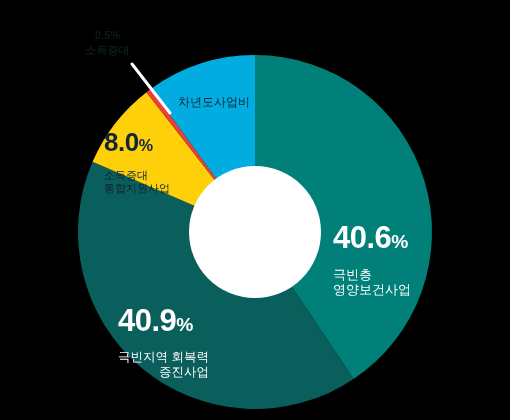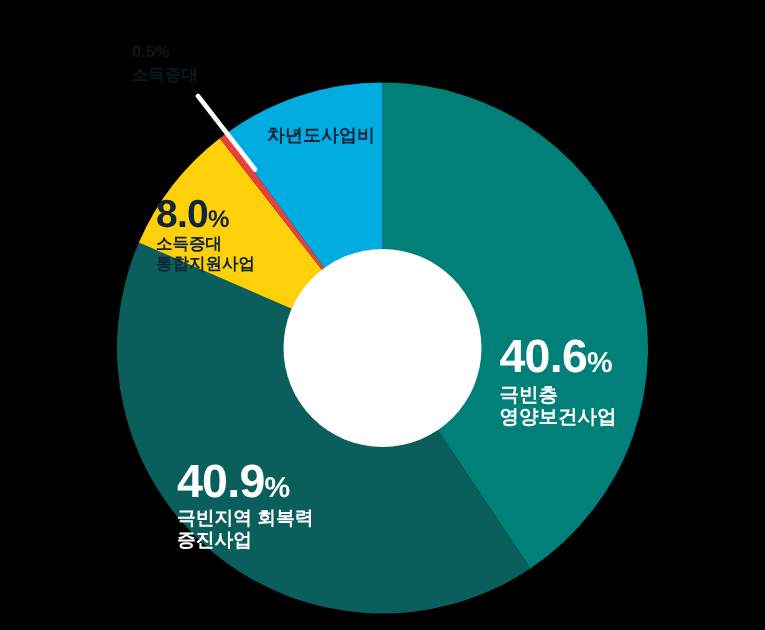--- a/index.html
+++ b/index.html
@@ -39,40 +39,40 @@
     font-weight: bold;
     letter-spacing: 0;
   }
   .slice-label {
     position: absolute;
     text-align: left;
     white-space: nowrap;
     pointer-events: none;
   }
   .slice-name {
-    font-weight: bold;
+    font-weight: normal;
     line-height: 1.16;
-    margin-top: 2px;
+    margin-top: 14px;
   }
 
   
   #label-nutrition {
     left: 333px; top: 186px;
     color: #ffffff;
   }
   #label-nutrition .pct { font-size: 31px; margin-top: 36px; }
   #label-nutrition .slice-name { font-size: 13px; }
 
   
   #label-resilience {
     left: 118px; top: 305px;
     color: #ffffff;
   }
   #label-resilience .pct { font-size: 31px; }
-  #label-resilience .slice-name { font-size: 12.5px; }
+  #label-resilience .slice-name { font-size: 12.5px; text-align: right; }
 
   
   #label-income {
     left: 104px; top: 129px;
     color: #10243a;
     text-align: left;
   }
   #label-income .pct { font-size: 26px; }
   #label-income .slice-name { font-size: 11px; }
 
@@ -81,27 +81,27 @@
     left: 178px; top: 82px;
     color: #10243a;
     text-align: center;
   }
   #label-nextyear .pct { font-size: 29px; }
   #label-nextyear .slice-name { font-size: 12px; }
 
   
   #annotation-callout {
     position: absolute;
-    left: 88px; top: 28px;
+    left: 60px; top: 28px;
     width: 95px;
     color: #0c1a1c;
     font-size: 11px;
     font-weight: bold;
     line-height: 1.35;
-    text-align: left;
+    text-align: center;
     pointer-events: none;
   }
 </style>
 </head>
 <body>
 
 <div id="stage">
 
   <svg id="chart-svg" viewBox="0 0 510 420" aria-hidden="true">
     <rect x="0" y="0" width="510" height="420" fill="#000000"></rect>

